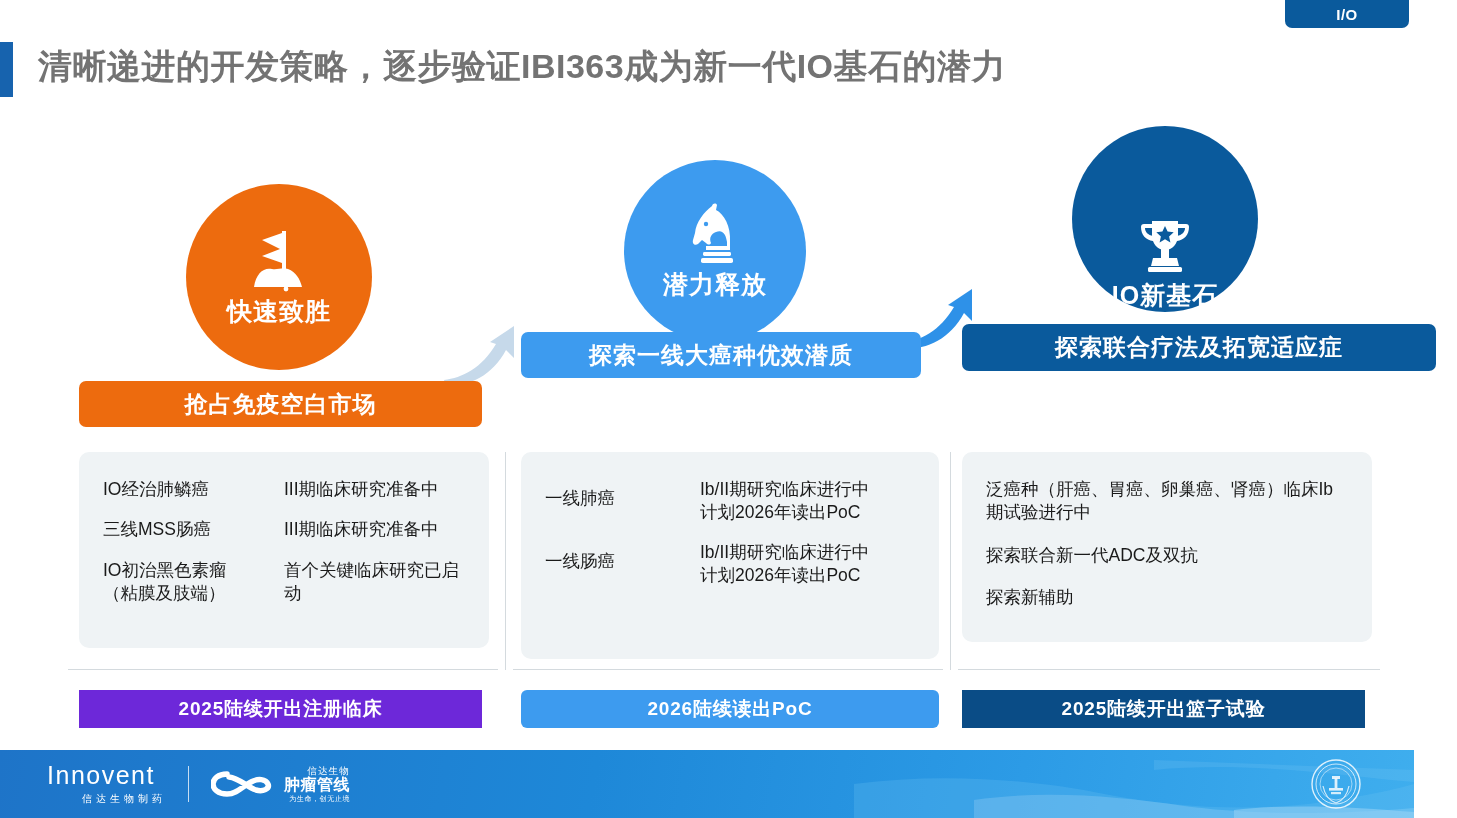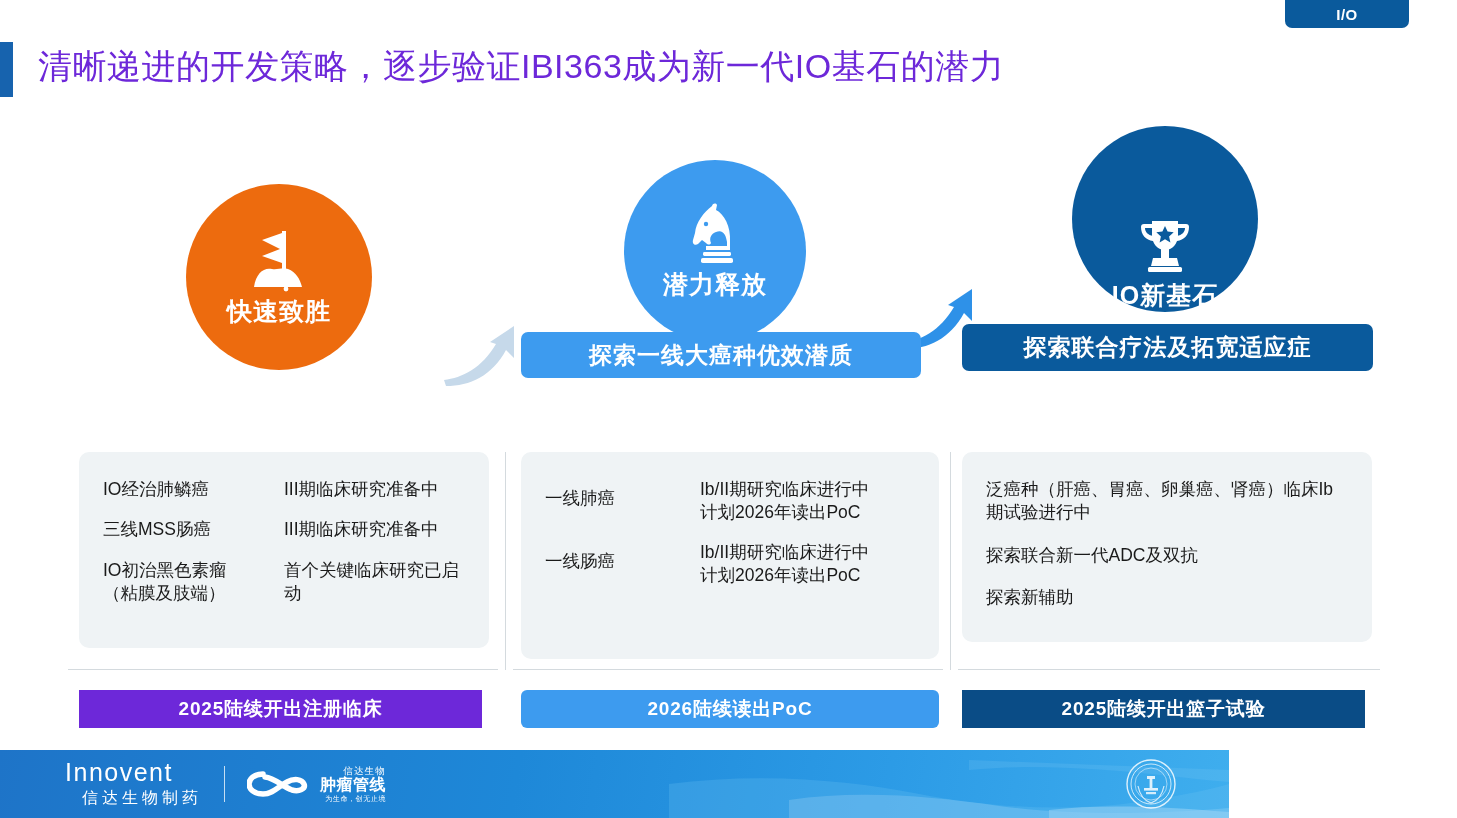--- a/index.html
+++ b/index.html
@@ -34,22 +34,22 @@
     position: absolute;
     left: 0px; top: 42px;
     width: 13px; height: 55px;
     background: #1763AE;
   }
   .slide-title {
     position: absolute;
     left: 38px; top: 44px;
     width: 1300px;
     font-size: 34px;
-    font-weight: normal;
-    color: #6d28d9;
+    font-weight: bold;
+    color: #737373;
     letter-spacing: 0.5px;
     white-space: nowrap;
   }
 
   
   .circle {
     position: absolute;
     border-radius: 50%;
     display: flex;
     flex-direction: column;
@@ -98,21 +98,21 @@
     width: 403px; height: 46px;
     background: #ED6B0E;
   }
   #ribbon-2 {
     left: 521px; top: 332px;
     width: 400px; height: 46px;
     background: #3D9BEF;
   }
   #ribbon-3 {
     left: 962px; top: 324px;
-    width: 411px; height: 47px;
+    width: 474px; height: 47px;
     background: #0A5A9C;
   }
 
   
   .arrow { position: absolute; }
   #arrow-1 { left: 440px; top: 318px; }
   #arrow-2 { left: 898px; top: 281px; }
 
   
   .panel {
@@ -172,41 +172,41 @@
     height: 38px;
   }
   #status-1 { left: 79px;  top: 690px; width: 403px; background: #6d28d9; }
   #status-2 { left: 521px; top: 690px; width: 418px; background: #3D9BEF; border-radius: 6px; }
   #status-3 { left: 962px; top: 690px; width: 403px; background: #0A4C86; }
 
   
   .footer {
     position: absolute;
     left: 0; top: 750px;
-    width: 1229px; height: 68px;
+    width: 1414px; height: 68px;
     background: linear-gradient(100deg, #1E74C8 0%, #1E88D8 42%, #2C9BE6 72%, #3FAEEE 100%);
     overflow: hidden;
   }
   .footer .wave {
     position: absolute; right: 0; top: 0;
     width: 560px; height: 68px;
     opacity: 0.55;
   }
   .footer-inner {
     position: absolute;
     left: 36px; top: 0; height: 68px;
     display: flex; align-items: center; gap: 22px;
     color: #ffffff;
   }
   .brand-main { display: flex; flex-direction: column; align-items: center; }
   .brand-word {
     font-size: 25px; letter-spacing: 1.5px;
     line-height: 1.05;
   }
-  .brand-cn { font-size: 16px; letter-spacing: 4px; margin-top: 3px; margin-left: 46px; }
+  .brand-cn { font-size: 10px; letter-spacing: 4px; margin-top: 3px; margin-left: 46px; }
   .brand-sep { width: 1px; height: 36px; background: rgba(255,255,255,.75); }
   .brand-pipeline { display: flex; align-items: center; gap: 11px; }
   .pipeline-text { display: flex; flex-direction: column; line-height: 1.1; align-items: flex-end; }
   .pl-1 { font-size: 9.5px; letter-spacing: 1.2px; }
   .pl-2 { font-size: 16px; font-weight: bold; letter-spacing: 0.5px; }
   .pl-3 { font-size: 7px; letter-spacing: 0.6px; margin-top: 1px; }
   .footer-seal {
     position: absolute; right: 52px; top: 8px;
     width: 52px; height: 52px;
     opacity: 0.92;
@@ -255,20 +255,21 @@
       <path d="M17,7 L9,7 C7,7 6,8 6,10 C6,18 11,23 18,24 L18,19 C13,18 10,15 10,11 L17,11 Z" fill="#ffffff"></path>
       <path d="M43,7 L51,7 C53,7 54,8 54,10 C54,18 49,23 42,24 L42,19 C47,18 50,15 50,11 L43,11 Z" fill="#ffffff"></path>
       <rect x="26" y="32" width="8" height="9" fill="#ffffff"></rect>
       <path d="M18,41 L42,41 L44,49 L16,49 Z" fill="#ffffff"></path>
       <rect x="13" y="50" width="34" height="5" rx="1.6" fill="#ffffff"></rect>
       <path d="M30,9 L32.6,14.6 L38.7,15.3 L34.1,19.4 L35.4,25.4 L30,22.3 L24.6,25.4 L25.9,19.4 L21.3,15.3 L27.4,14.6 Z" fill="#0A5A9C"></path>
     </svg>
     <span class="c-label">IO新基石</span>
   </div>
 
+  <div class="ribbon" id="ribbon-1">抢占免疫空白市场</div>
   <div class="ribbon" id="ribbon-2">探索一线大癌种优效潜质</div>
   <div class="ribbon" id="ribbon-3">探索联合疗法及拓宽适应症</div>
 
   <div class="v-divider" id="vdiv-1"></div>
   <div class="v-divider" id="vdiv-2"></div>
   <div class="h-divider" id="hdiv-1"></div>
   <div class="h-divider" id="hdiv-2"></div>
   <div class="h-divider" id="hdiv-3"></div>
 
   <div class="panel" id="panel-1">

